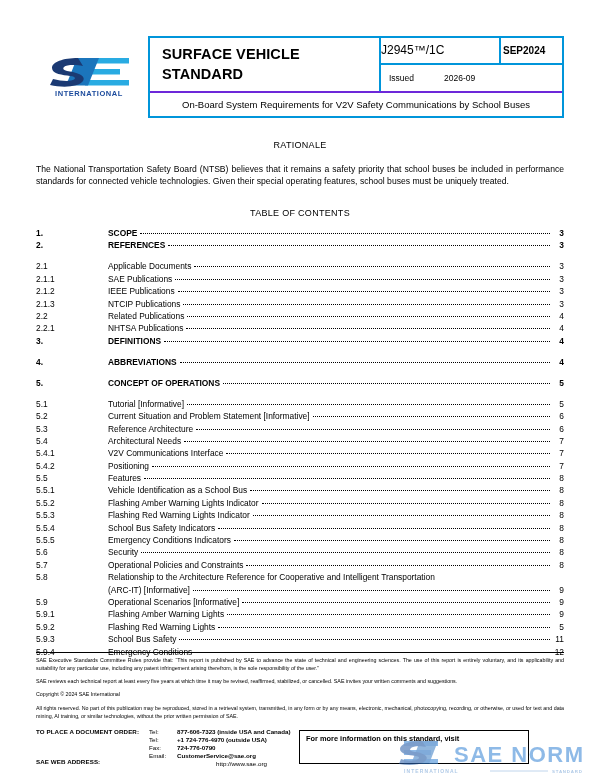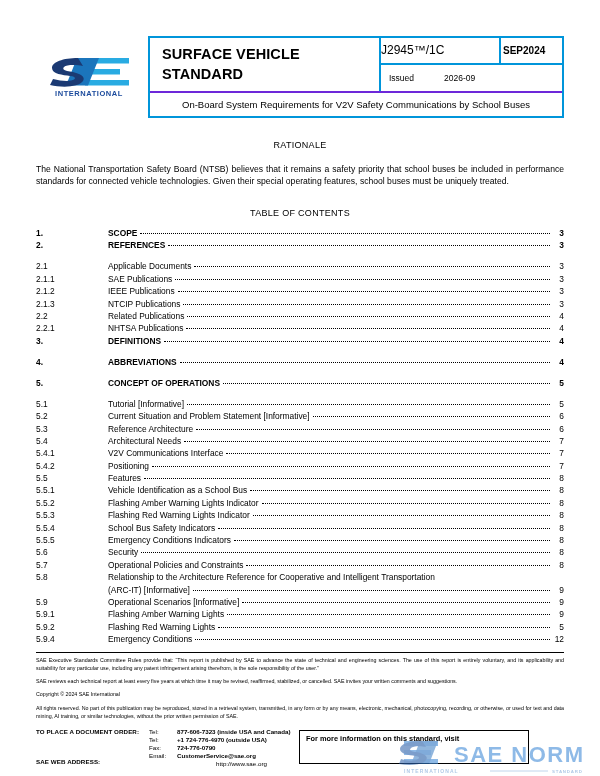--- a/index.html
+++ b/index.html
@@ -523,20 +523,26 @@
         <span class="num">5.9.1</span>
         <span class="label">Flashing Amber Warning Lights</span>
         <span class="leader"></span>
         <span class="pg">9</span>
       </div>
       <div class="toc-row">
         <span class="num">5.9.2</span>
         <span class="label">Flashing Red Warning Lights</span>
         <span class="leader"></span>
         <span class="pg">5</span>
+      </div>
+      <div class="toc-row">
+        <span class="num">5.9.3</span>
+        <span class="label">School Bus Safety</span>
+        <span class="leader"></span>
+        <span class="pg">11</span>
       </div>
       <div class="toc-row">
         <span class="num">5.9.4</span>
         <span class="label">Emergency Conditions</span>
         <span class="leader"></span>
         <span class="pg">12</span>
       </div>
     </div>
 
   <div class="footer">

